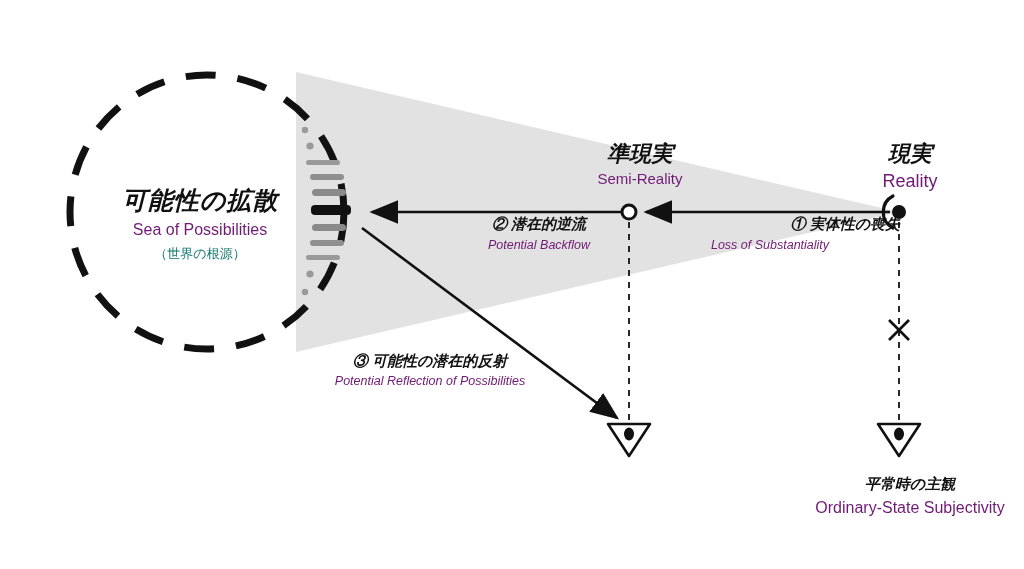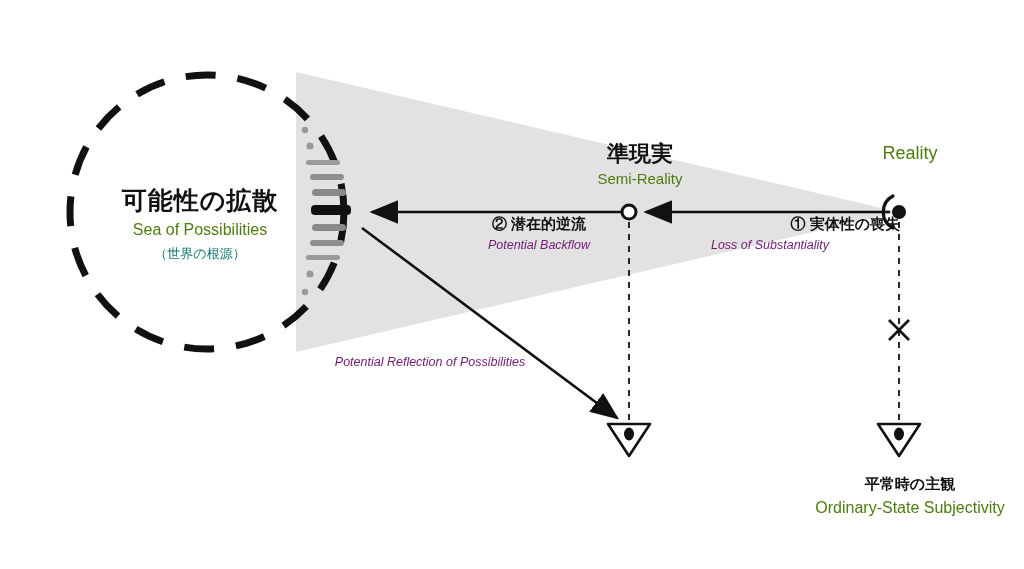--- a/index.html
+++ b/index.html
@@ -27,23 +27,24 @@
   }
   .lbl {
     position: absolute;
     text-align: center;
     line-height: 1.25;
     white-space: nowrap;
   }
   .jp {
     font-weight: bold;
     color: #111111;
+    font-style: italic;
   }
   .en {
-    color: #4d7c0f;
+    color: #701a75;
   }
   .it {
     font-style: italic;
     color: #701a75;
   }
   
   #sea-label {
     left: 60px;
     top: 185px;
     width: 280px;
@@ -179,34 +180,36 @@
     <div class="en">Sea of Possibilities</div>
     <div class="sub">（世界の根源）</div>
   </div>
 
   <div class="lbl" id="semi-label">
     <div class="jp">準現実</div>
     <div class="en">Semi-Reality</div>
   </div>
 
   <div class="lbl" id="reality-label">
+    <div class="jp">現実</div>
     <div class="en">Reality</div>
   </div>
 
   <div class="lbl" id="flow1-label">
     <div class="jp">① 実体性の喪失</div>
     <div class="it">Loss of Substantiality</div>
   </div>
 
   <div class="lbl" id="flow2-label">
     <div class="jp">② 潜在的逆流</div>
     <div class="it">Potential Backflow</div>
   </div>
 
   <div class="lbl" id="flow3-label">
+    <div class="jp">③ 可能性の潜在的反射</div>
     <div class="it">Potential Reflection of Possibilities</div>
   </div>
 
 
   <div class="lbl" id="subj-ord-label">
     <div class="jp">平常時の主観</div>
     <div class="en">Ordinary-State Subjectivity</div>
   </div>
 
 </div>

